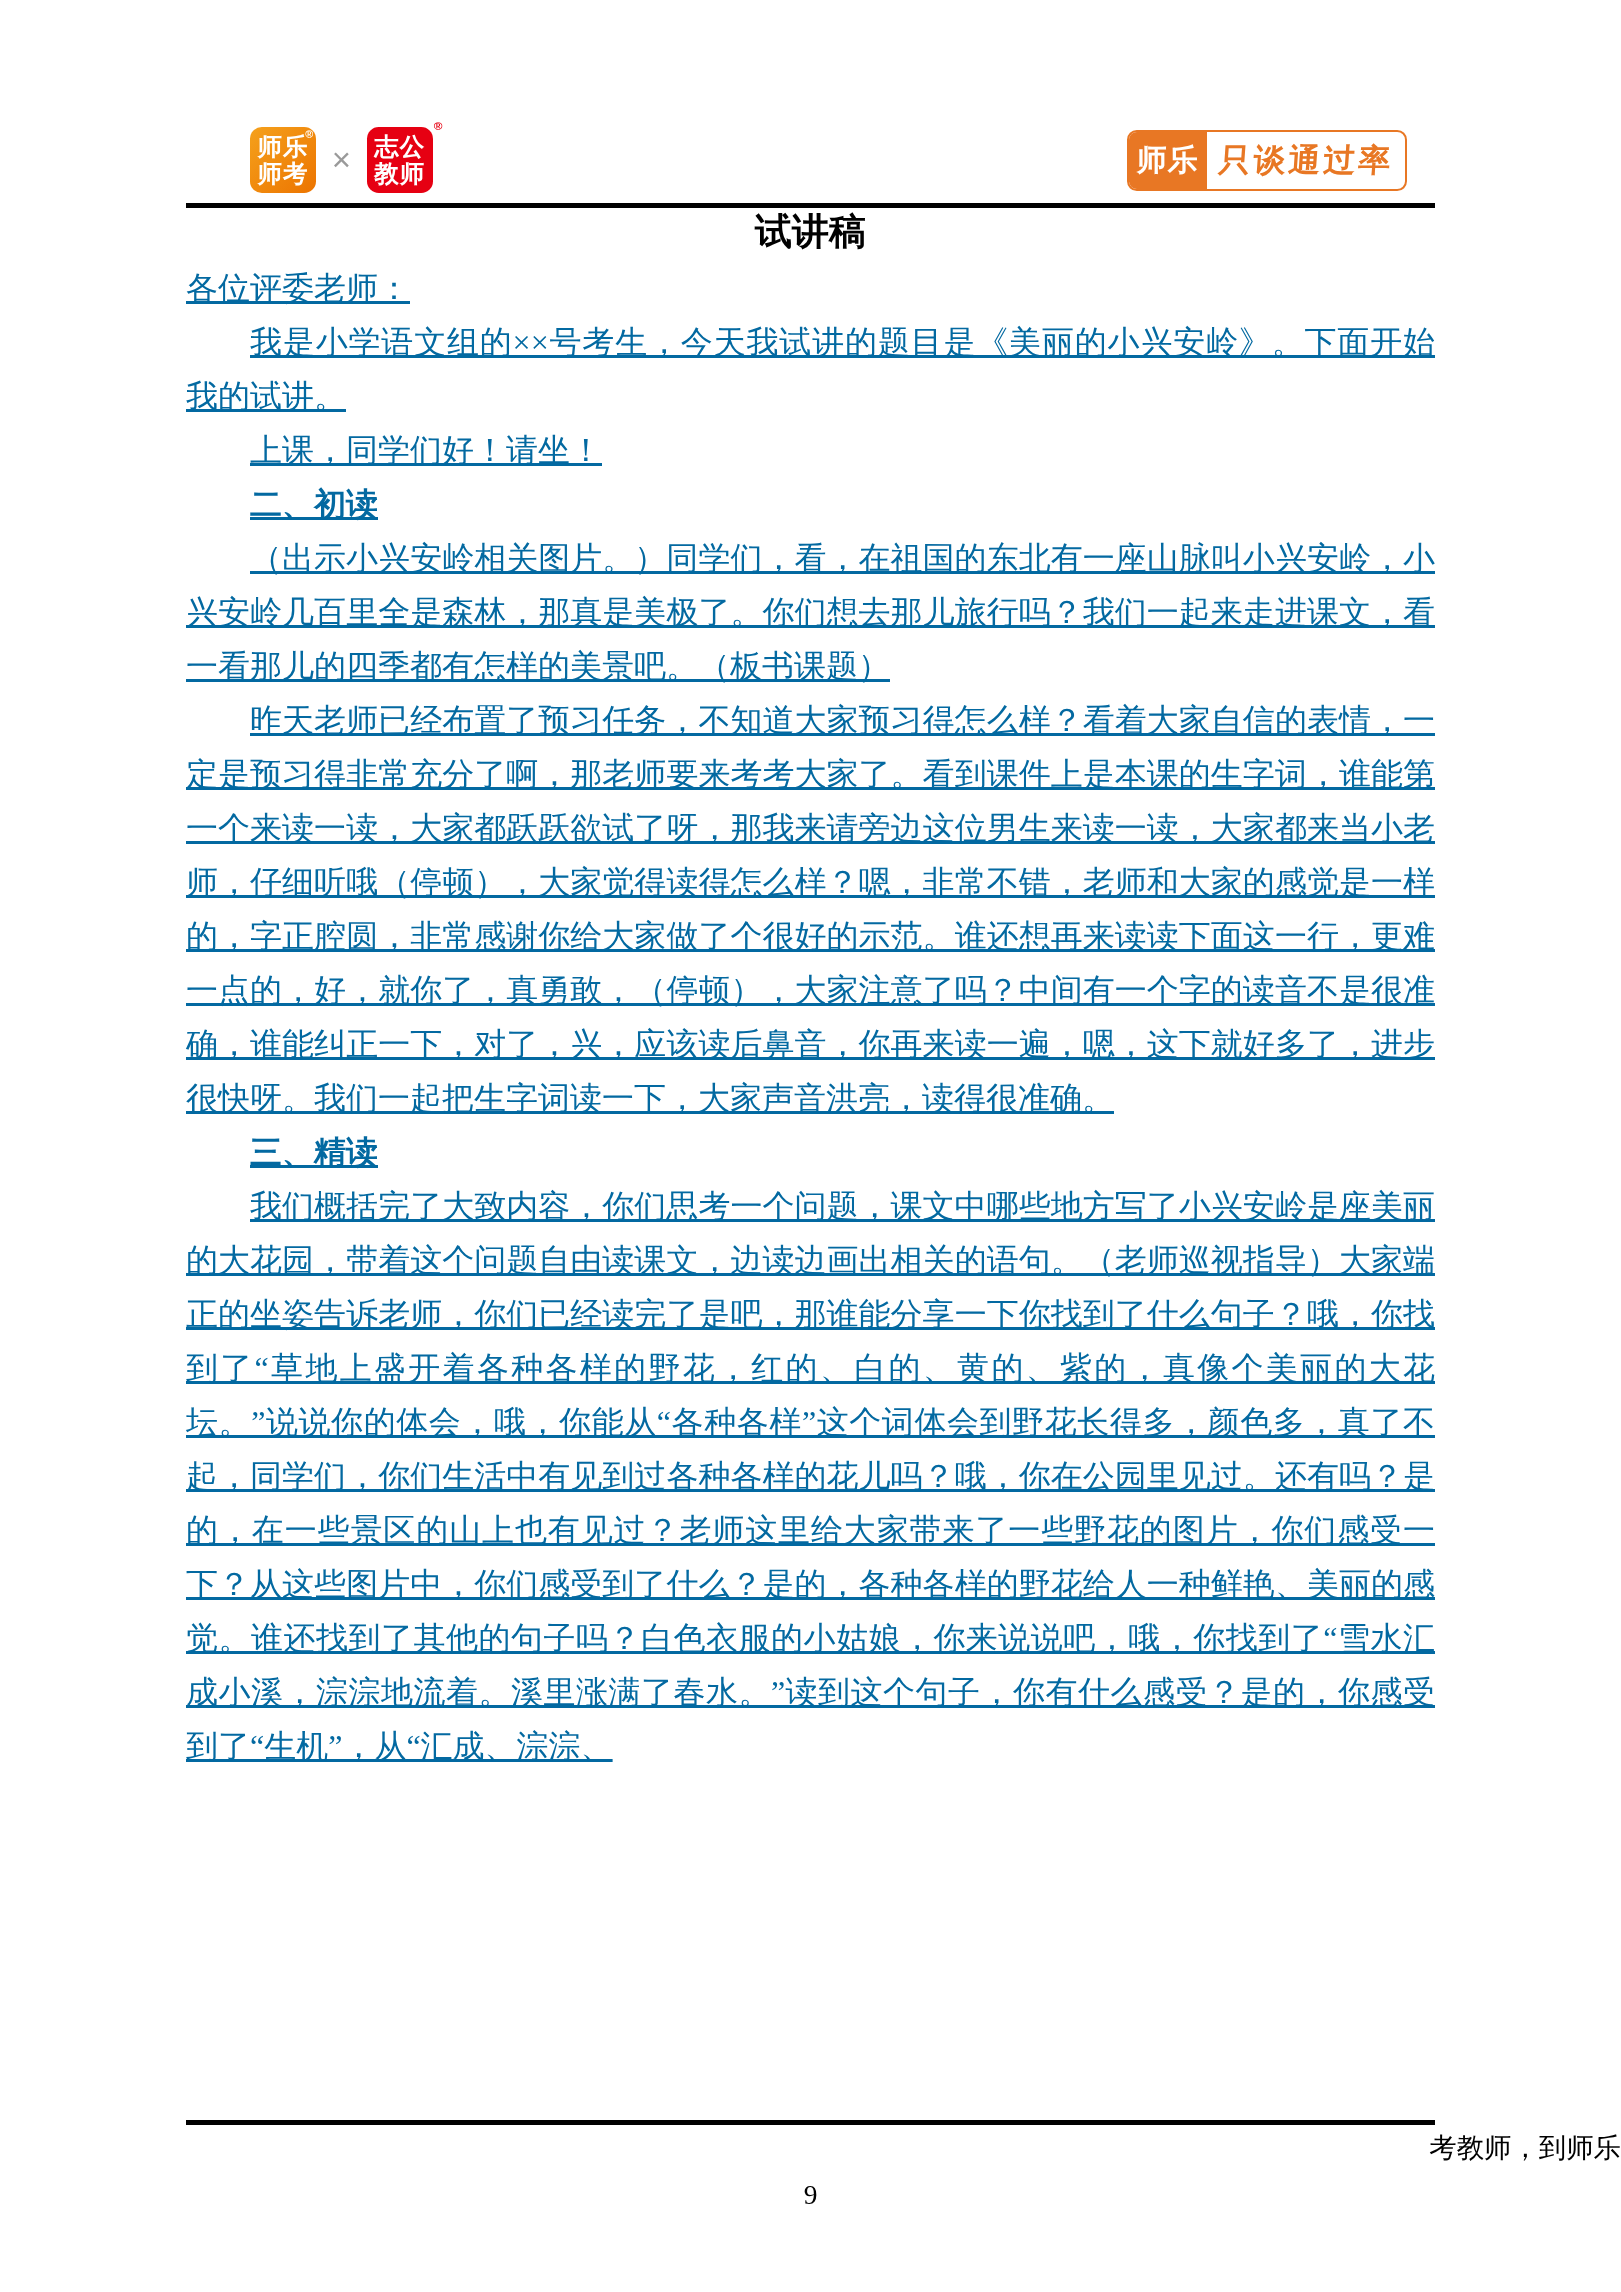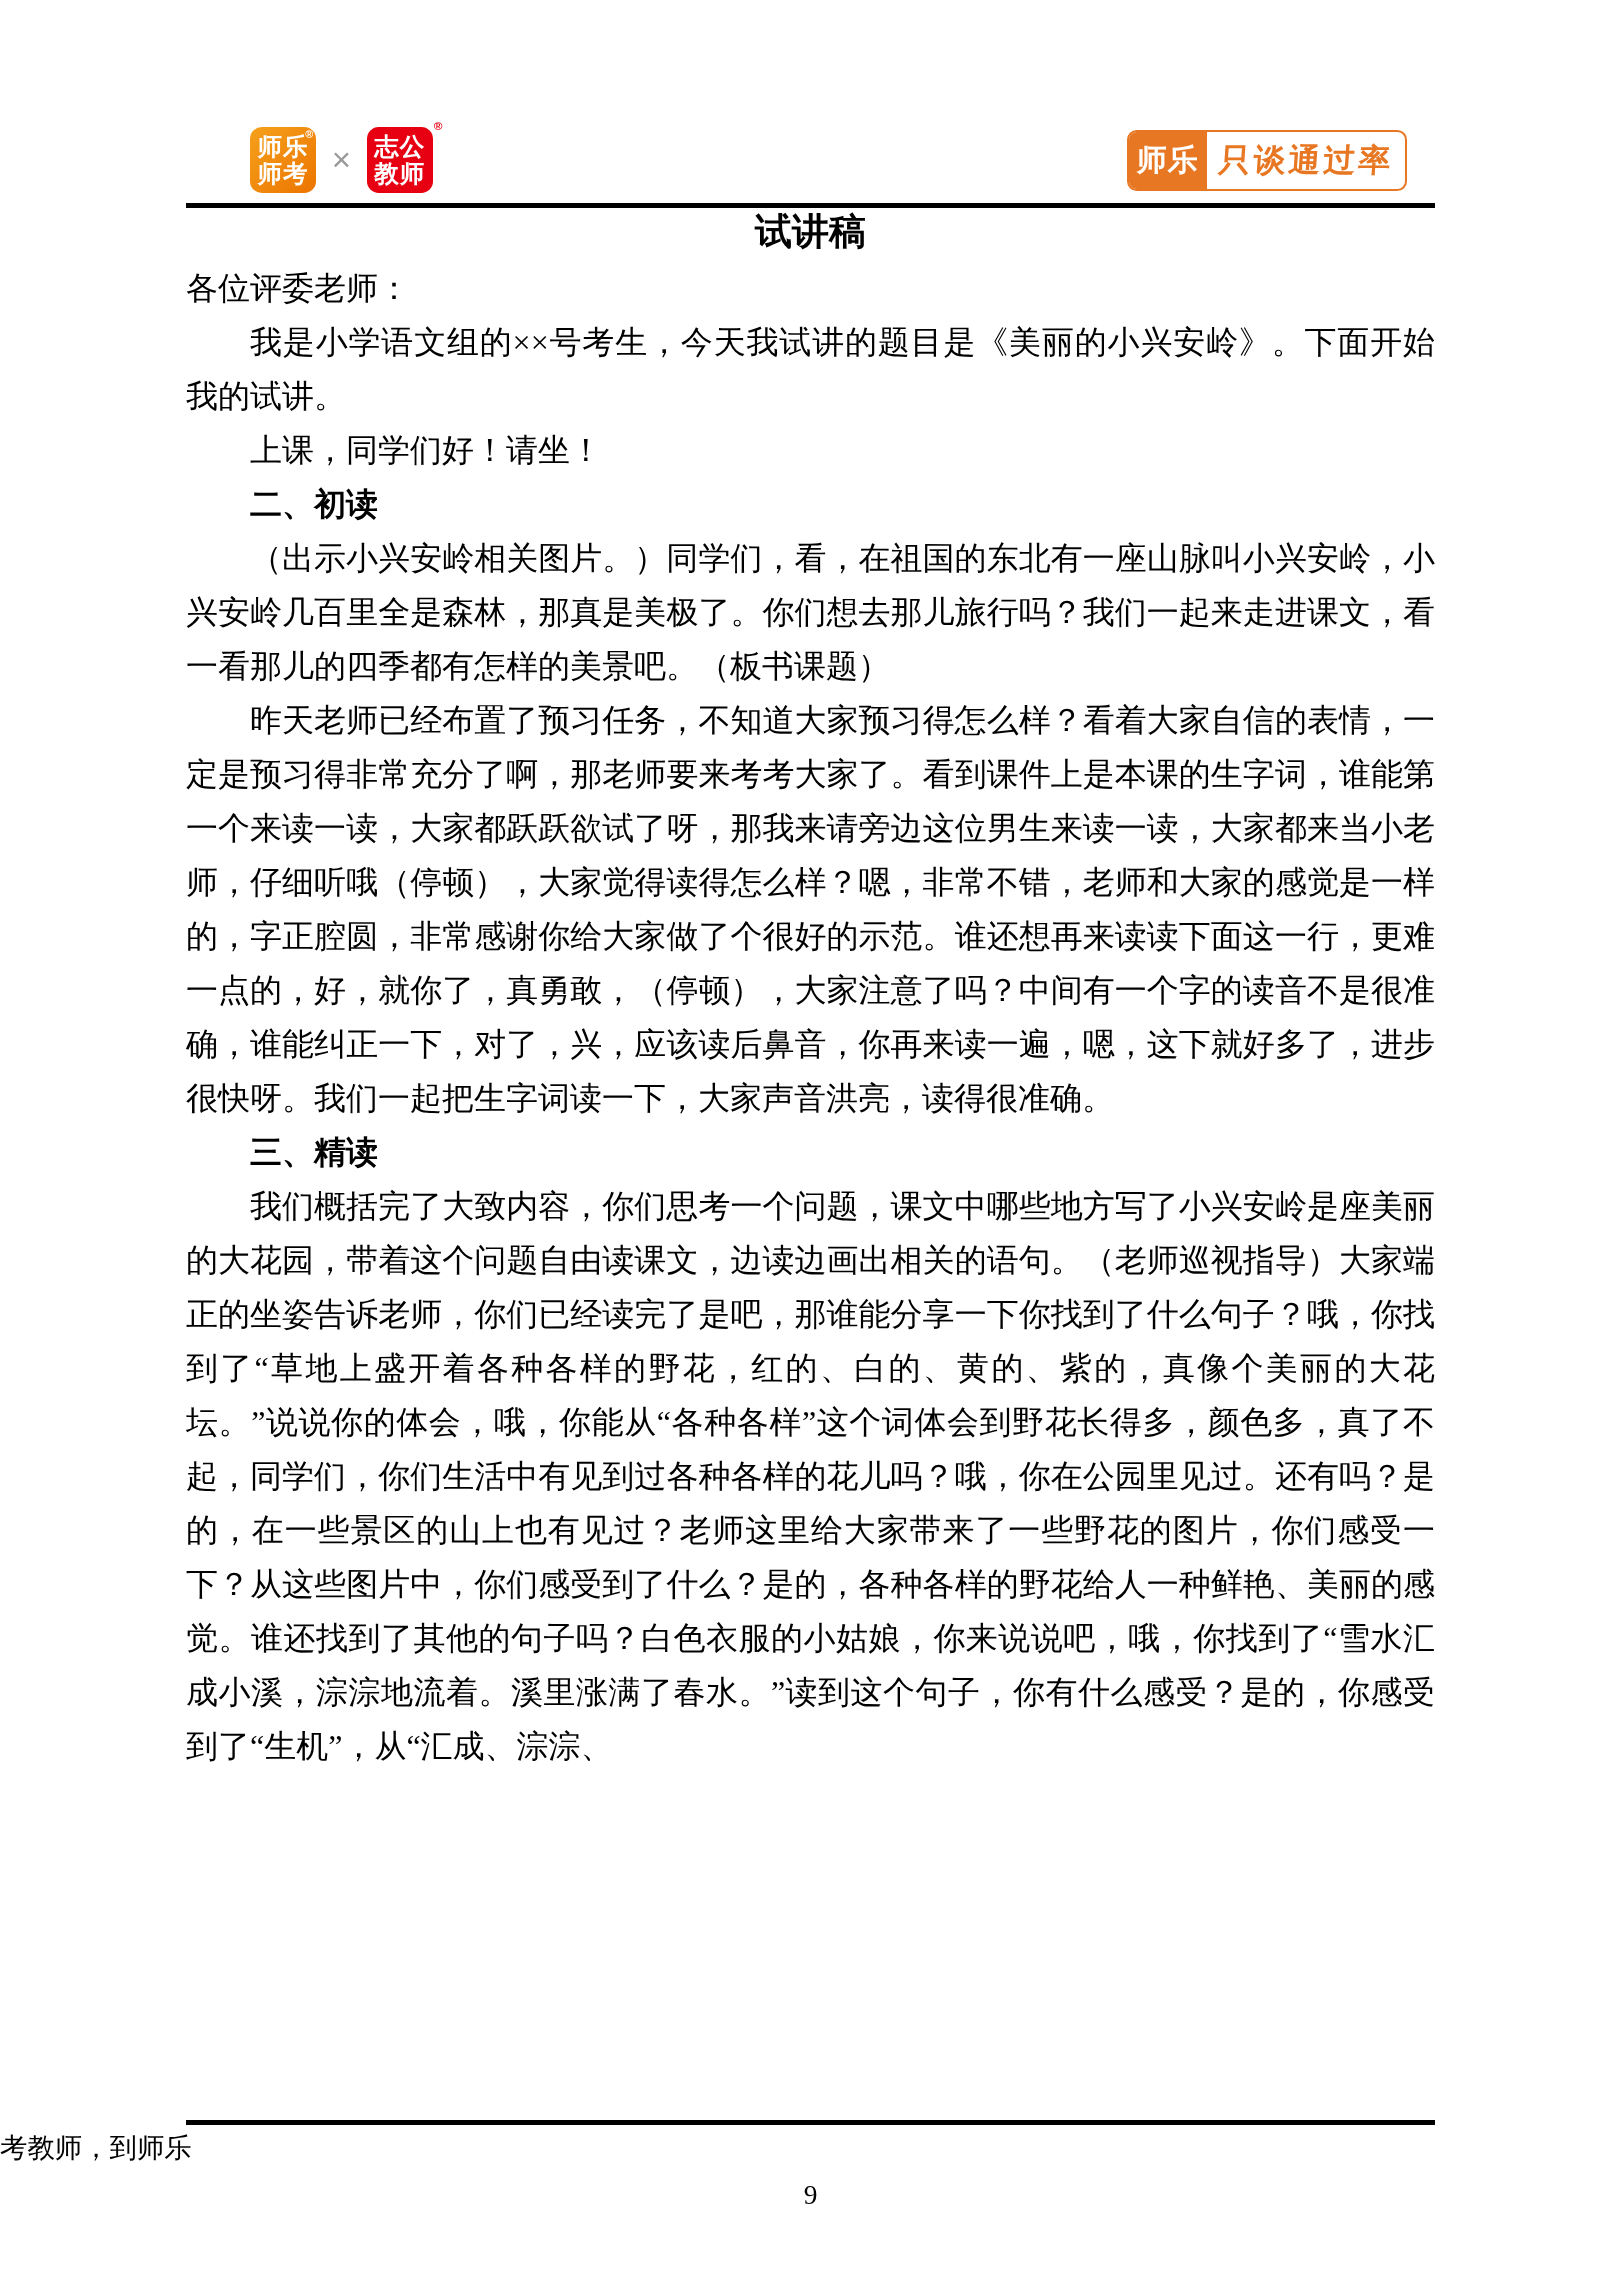--- a/index.html
+++ b/index.html
@@ -125,22 +125,23 @@
     text-align: center;
     color: #000;
   }
   .doc-body { margin-top: 4.9px; }
   .para {
     margin: 0;
     font-size: 32px;
     line-height: 54px;
     text-align: justify;
     text-indent: 2em;
-    color: #000000;
+    color: #0369a1;
     font-family: "Liberation Serif", serif;
+    text-decoration: underline;
   }
   .para.salutation { text-indent: 0; }
   .para.heading {
     font-family: "Liberation Sans", sans-serif;
     font-weight: bold;
     text-align: left;
   }
 
   
   .footer-rule {
@@ -149,21 +150,21 @@
     top: 2120px;
     width: 1249px;
     height: 4.9px;
     background: #000;
   }
   .footer-slogan {
     position: absolute;
     left: 0;
     top: 2129px;
     width: 1621px;
-    text-align: left;
+    text-align: right;
     font-size: 27.4px;
     line-height: 39px;
     color: #000;
   }
   .page-number {
     position: absolute;
     left: 0;
     top: 2176px;
     width: 1621px;
     text-align: center;

